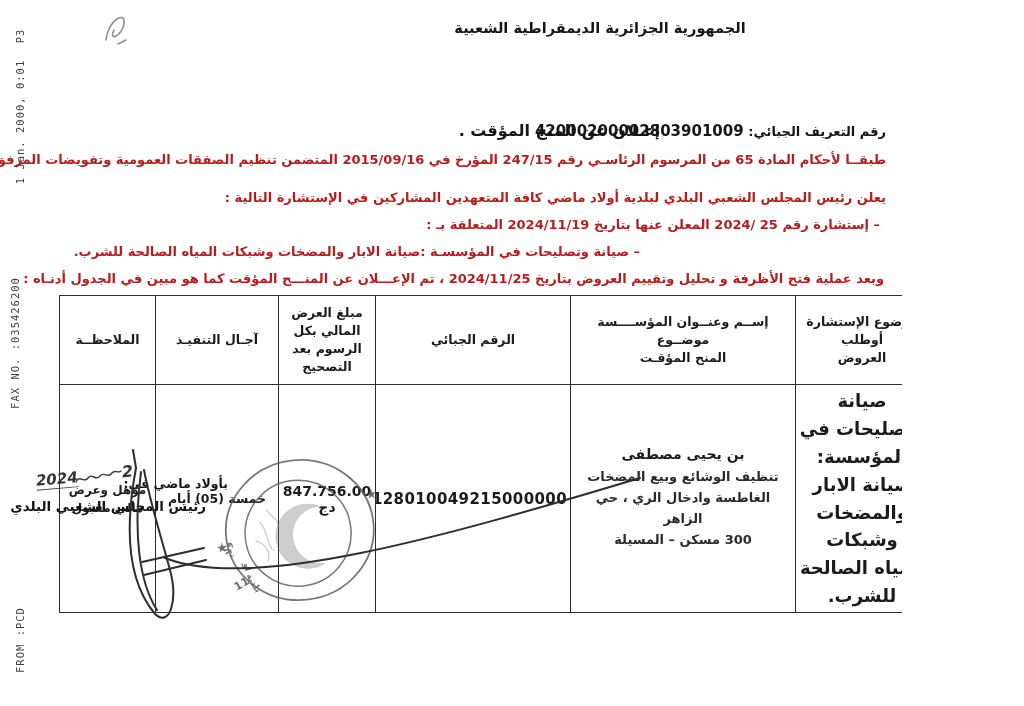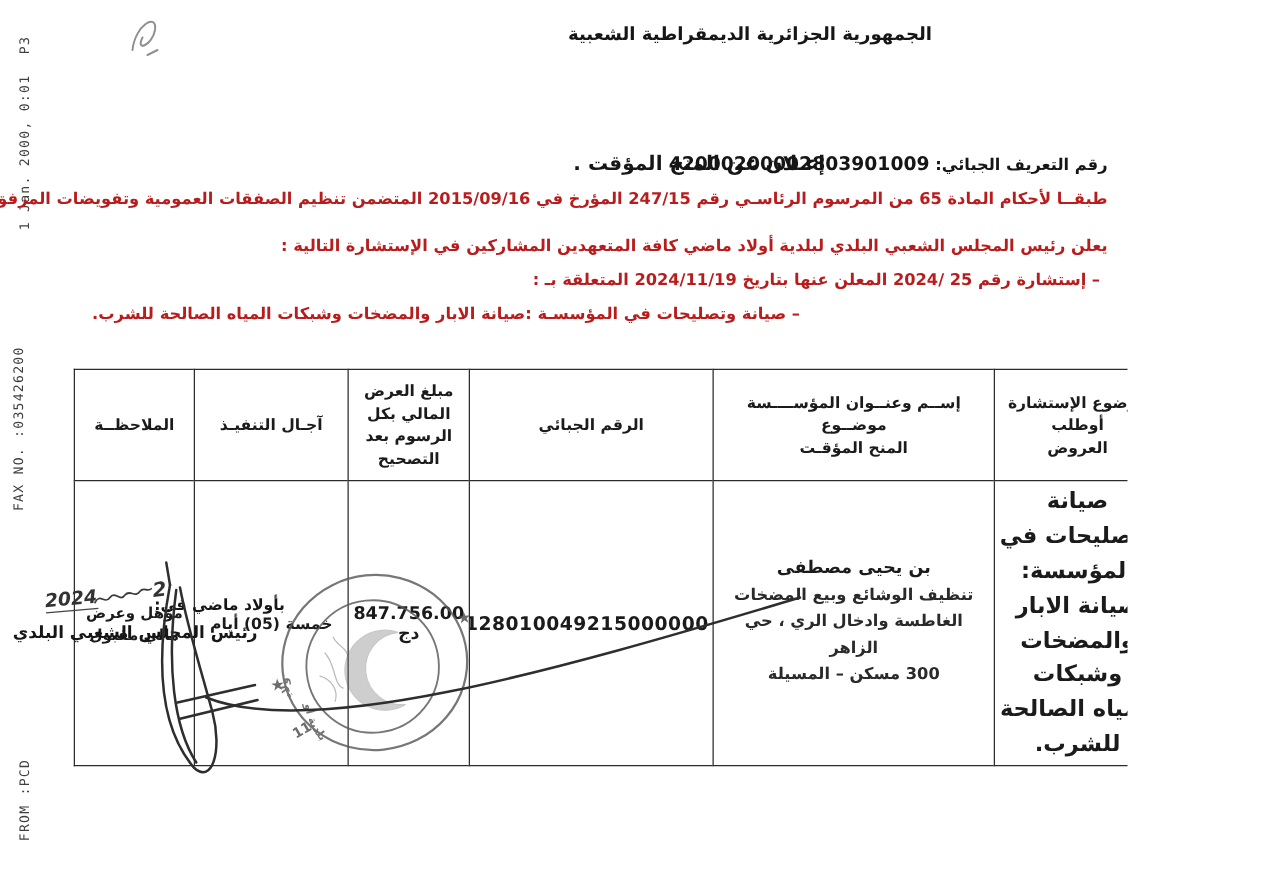--- a/index.html
+++ b/index.html
@@ -83,20 +83,21 @@
     <span>رقم التعريف الجبائي:</span>
     <span class="tax-num">42000200002803901009</span>
   </div>
 
   <div class="doc-title">إعـلان عن المنح المؤقت .</div>
 
   <div class="p-line" id="line1">طبقــا لأحكام المادة 65 من المرسوم الرئاسـي رقم 247/15 المؤرخ في 2015/09/16 المتضمن تنظيم الصفقات العمومية وتفويضات المرفق العام ،</div>
   <div class="p-line" id="line2">يعلن رئيس المجلس الشعبي البلدي لبلدية أولاد ماضي كافة المتعهدين المشاركين في الإستشارة التالية :</div>
   <div class="p-line" id="line3">– إستشارة رقم 25 /2024  المعلن عنها بتاريخ 2024/11/19 المتعلقة بـ :</div>
   <div class="p-line" id="line4">– صيانة وتصليحات في المؤسسـة :صيانة الابار والمضخات وشبكات المياه الصالحة للشرب.</div>
+  <div class="p-line" id="line5">وبعد عملية فتح الأظرفة و تحليل وتقييم العروض بتاريخ 2024/11/25 ، تم الإعـــلان عن المنـــح المؤقت كما هو مبين في الجدول أدنـاه :</div>
 
   <table class="award">
     <colgroup>
       <col style="width:37px">
         <col style="width:133px">
         <col style="width:225px">
       <col style="width:195px">
         <col style="width:97px">
         <col style="width:123px">
         <col style="width:96px">

